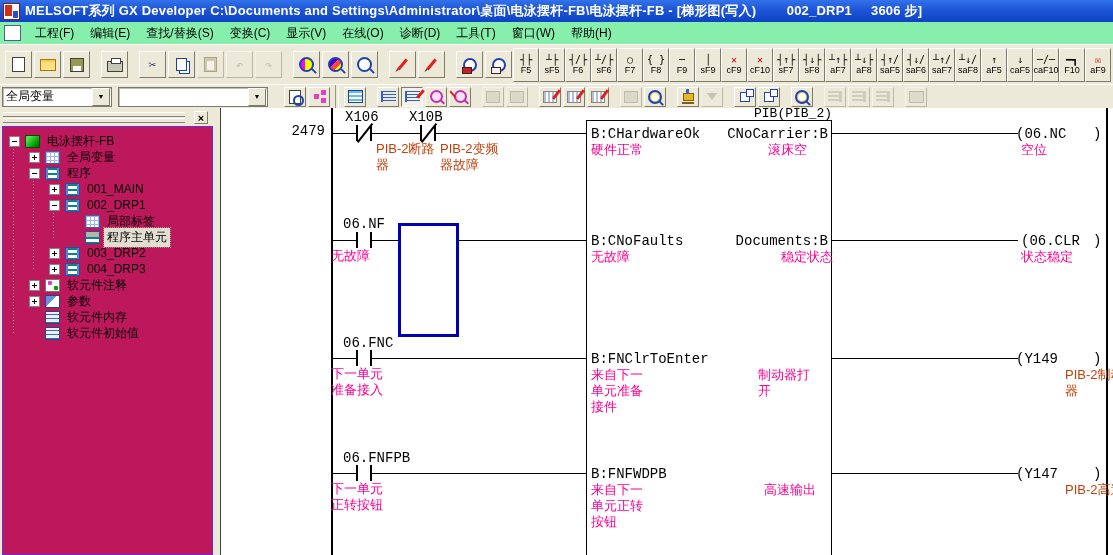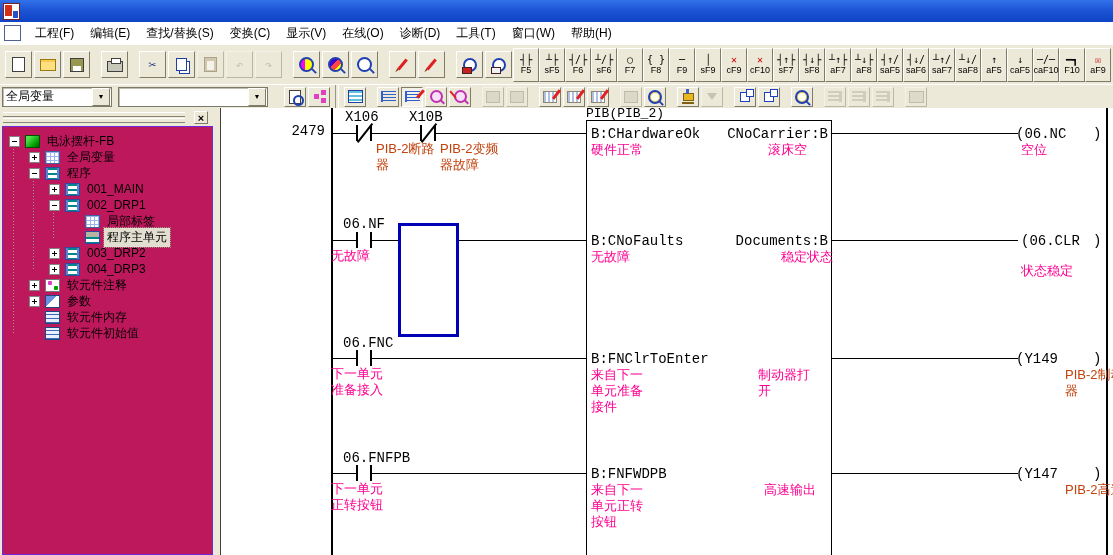--- a/index.html
+++ b/index.html
@@ -5,21 +5,21 @@
   html,body{margin:0;padding:0}
   body{width:1113px;height:555px;overflow:hidden;font-family:"Liberation Sans","DejaVu Sans",sans-serif;}
   #app{position:relative;width:1113px;height:555px;background:#ece9d8;overflow:hidden;}
   
   .titlebar{position:absolute;left:0;top:0;width:1113px;height:22px;background:linear-gradient(180deg,#3272ea 0%,#1d55d6 45%,#0d43c4 100%);display:flex;align-items:center;padding-left:3px;box-sizing:border-box;}
   .appicon{width:15px;height:15px;background:#fff;border:1px solid #7a2020;position:relative;flex:none;}
   .appicon::before{content:"";position:absolute;left:1px;top:1px;width:7px;height:11px;background:#d03018;}
   .appicon::after{content:"";position:absolute;right:1px;bottom:1px;width:5px;height:7px;background:#2850c8;}
   .titletext{color:#fff;font-weight:bold;font-size:13px;margin-left:5px;white-space:pre;letter-spacing:.2px;}
   
-  .menubar{position:absolute;left:0;top:22px;width:1113px;height:22px;background:#ffffff;display:flex;align-items:center;border-bottom:1px solid #7f1d1d;}
+  .menubar{position:absolute;left:0;top:22px;width:1113px;height:22px;background:#86efac;display:flex;align-items:center;border-bottom:1px solid #7f1d1d;}
   .childicon{width:15px;height:14px;background:#fff;border:1px solid #506090;margin:0 6px 0 4px;flex:none;}
   .menuitem{font-size:12px;color:#000;padding:3px 8px;}
   
   .toolbar1{position:absolute;left:0;top:44px;width:1113px;height:40px;background:#ece9d8;display:flex;align-items:center;padding-left:4px;box-sizing:border-box;border-top:1px solid #fff;}
   .toolbar2{position:absolute;left:0;top:84px;width:1113px;height:24px;background:#ece9d8;display:flex;align-items:center;padding-left:2px;box-sizing:border-box;border-top:1px solid #fff;}
   .tb{width:27px;height:27px;margin:0 1px;background:#ece9d8;border:1px solid;border-color:#ffffff #7f7b66 #7f7b66 #ffffff;display:flex;align-items:center;justify-content:center;position:relative;padding:0;box-sizing:border-box;flex:none;}
   .tb.dis{opacity:.45}
   .gapL{margin-left:10px}
   .sep{width:2px;height:24px;border-left:1px solid #9a9684;border-right:1px solid #fff;margin:0 4px;flex:none;}
   
@@ -107,30 +107,31 @@
   .fbh{position:absolute;height:1px;background:#000;}
   .wire{position:absolute;height:1px;background:#000;z-index:1;}
   .cbars{position:absolute;width:12px;height:16px;background:#fff;border-left:2px solid #000;border-right:2px solid #000;z-index:2;box-sizing:content-box;}
   .slash{position:absolute;left:-5px;top:7px;width:24px;height:2px;background:#000;transform:rotate(-52deg);display:block;}
   .selrect{position:absolute;border:3px solid #0000b4;background:#fff;z-index:3;}
   .dev{position:absolute;font-family:"Liberation Mono","DejaVu Sans Mono",monospace;font-size:14px;line-height:14px;color:#000;white-space:pre;z-index:4;}
   .dev.out{width:240px;text-align:right;}
   .cmt{position:absolute;font-size:13px;line-height:14px;white-space:pre;z-index:4;font-family:"Liberation Sans","DejaVu Sans",sans-serif;}
   .cmt.green{color:#c2410c;padding-left:44px;}
   .cmt.mag{color:#ff0090;}
-  .fbtitle{position:absolute;font-family:"Liberation Mono","DejaVu Sans Mono",monospace;font-size:13px;line-height:12px;color:#000;text-align:left;z-index:4;background:#fff;}
+  .fbtitle{position:absolute;font-family:"Liberation Mono","DejaVu Sans Mono",monospace;font-size:13px;line-height:12px;color:#000;text-align:right;z-index:4;background:#fff;}
   .rungno{position:absolute;left:0;width:104px;text-align:right;top:15px;font-family:"Liberation Mono","DejaVu Sans Mono",monospace;font-size:14px;color:#000;z-index:4;}
 </style>
 </head>
 <body>
 
 <div id="app">
 
   <div class="titlebar">
     <div class="appicon"></div>
+    <span class="titletext">MELSOFT系列 GX Developer C:\Documents and Settings\Administrator\桌面\电泳摆杆-FB\电泳摆杆-FB - [梯形图(写入)        002_DRP1     3606 步]</span>
   </div>
 
   <div class="menubar">
     <div class="childicon"></div>
     <span class="menuitem">工程(F)</span>
     <span class="menuitem">编辑(E)</span>
     <span class="menuitem">查找/替换(S)</span>
     <span class="menuitem">变换(C)</span>
     <span class="menuitem">显示(V)</span>
     <span class="menuitem">在线(O)</span>
@@ -479,21 +480,21 @@
     <span class="dev" style="left:122px;top:109px">06.NF</span>
     <div class="cbars" style="left:135px;top:124px"></div>
     <span class="cmt mag" style="left:110px;top:141px">无故障</span>
     <div class="selrect" style="left:177px;top:115px;width:55px;height:108px"></div>
     <span class="dev" style="left:370px;top:126px">B:CNoFaults</span>
     <span class="cmt mag" style="left:370px;top:142px">无故障</span>
     <span class="dev out" style="left:367px;top:126px">Documents:B</span>
     <span class="cmt mag" style="left:560px;top:142px">稳定状态</span>
     <span class="dev" style="left:800px;top:126px">(06.CLR</span>
     <span class="dev" style="left:872px;top:126px">)</span>
-    <span class="cmt mag" style="left:800px;top:156px">状态稳定</span>
+    <span class="cmt mag" style="left:800px;top:142px">状态稳定</span>
 
     <div class="wire" style="left:112px;top:250px;width:253px"></div>
     <div class="wire" style="left:611px;top:250px;width:186px"></div>
     <span class="dev" style="left:122px;top:228px">06.FNC</span>
     <div class="cbars" style="left:135px;top:242px"></div>
     <span class="cmt mag" style="left:110px;top:259px">下一单元</span>
     <span class="cmt mag" style="left:110px;top:275px">准备接入</span>
     <span class="dev" style="left:370px;top:244px">B:FNClrToEnter</span>
     <span class="cmt mag" style="left:370px;top:260px">来自下一</span>
     <span class="cmt mag" style="left:370px;top:276px">单元准备</span>

